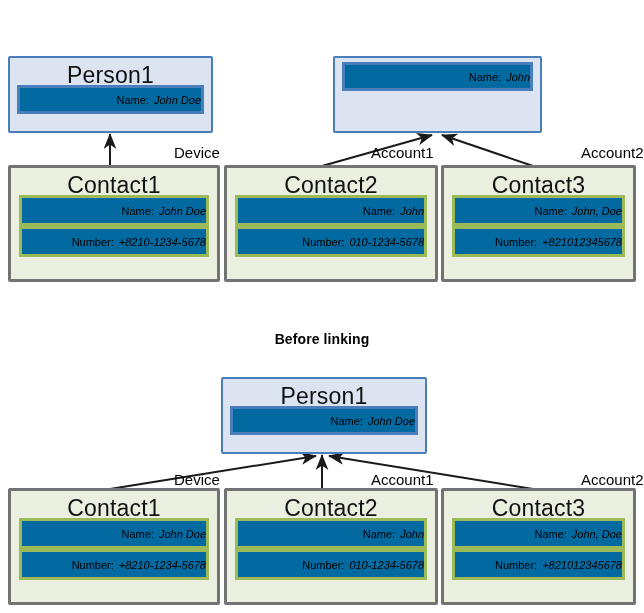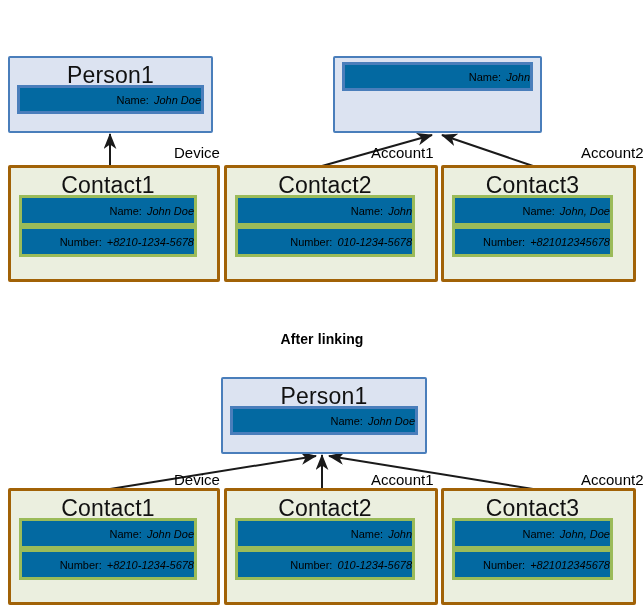--- a/index.html
+++ b/index.html
@@ -98,37 +98,37 @@
     padding: 4px 7px 7px 7px;
   }
   .entity.person .field {
     border: 3px solid #4A7EBB;
     height: 29px;
   }
 
   
   .entity.contact {
     background: #EBEFDF;
-    border: 3px solid #a16207;
-    padding: 4px 20px 9px 8px;
+    border: 3px solid #737373;
+    padding: 4px 8px 9px 8px;
   }
   .entity.contact .field {
     border: 3px solid #9BBB59;
     height: 31px;
   }
   .entity.contact .field + .field {
   }
 </style>
 </head>
 <body>
 
 <div class="diagram-canvas">
 
 
-  <div class="section-title" id="title-after">After linking</div>
+  <div class="section-title" id="title-after">Before linking</div>
 
   <svg class="arrows-layer" width="644" height="613" viewBox="0 0 644 613">
     <defs>
       <marker id="arrowhead" markerWidth="9" markerHeight="9" refX="7.5" refY="3.2" orient="auto" markerUnits="strokeWidth">
         <path d="M0,0 L8,3.2 L0,6.4 L2.2,3.2 z" fill="#1A1A1A"></path>
       </marker>
     </defs>
 
     <line x1="110" y1="166" x2="110" y2="134" stroke="#1A1A1A" stroke-width="2" marker-end="url(#arrowhead)"></line>
 

